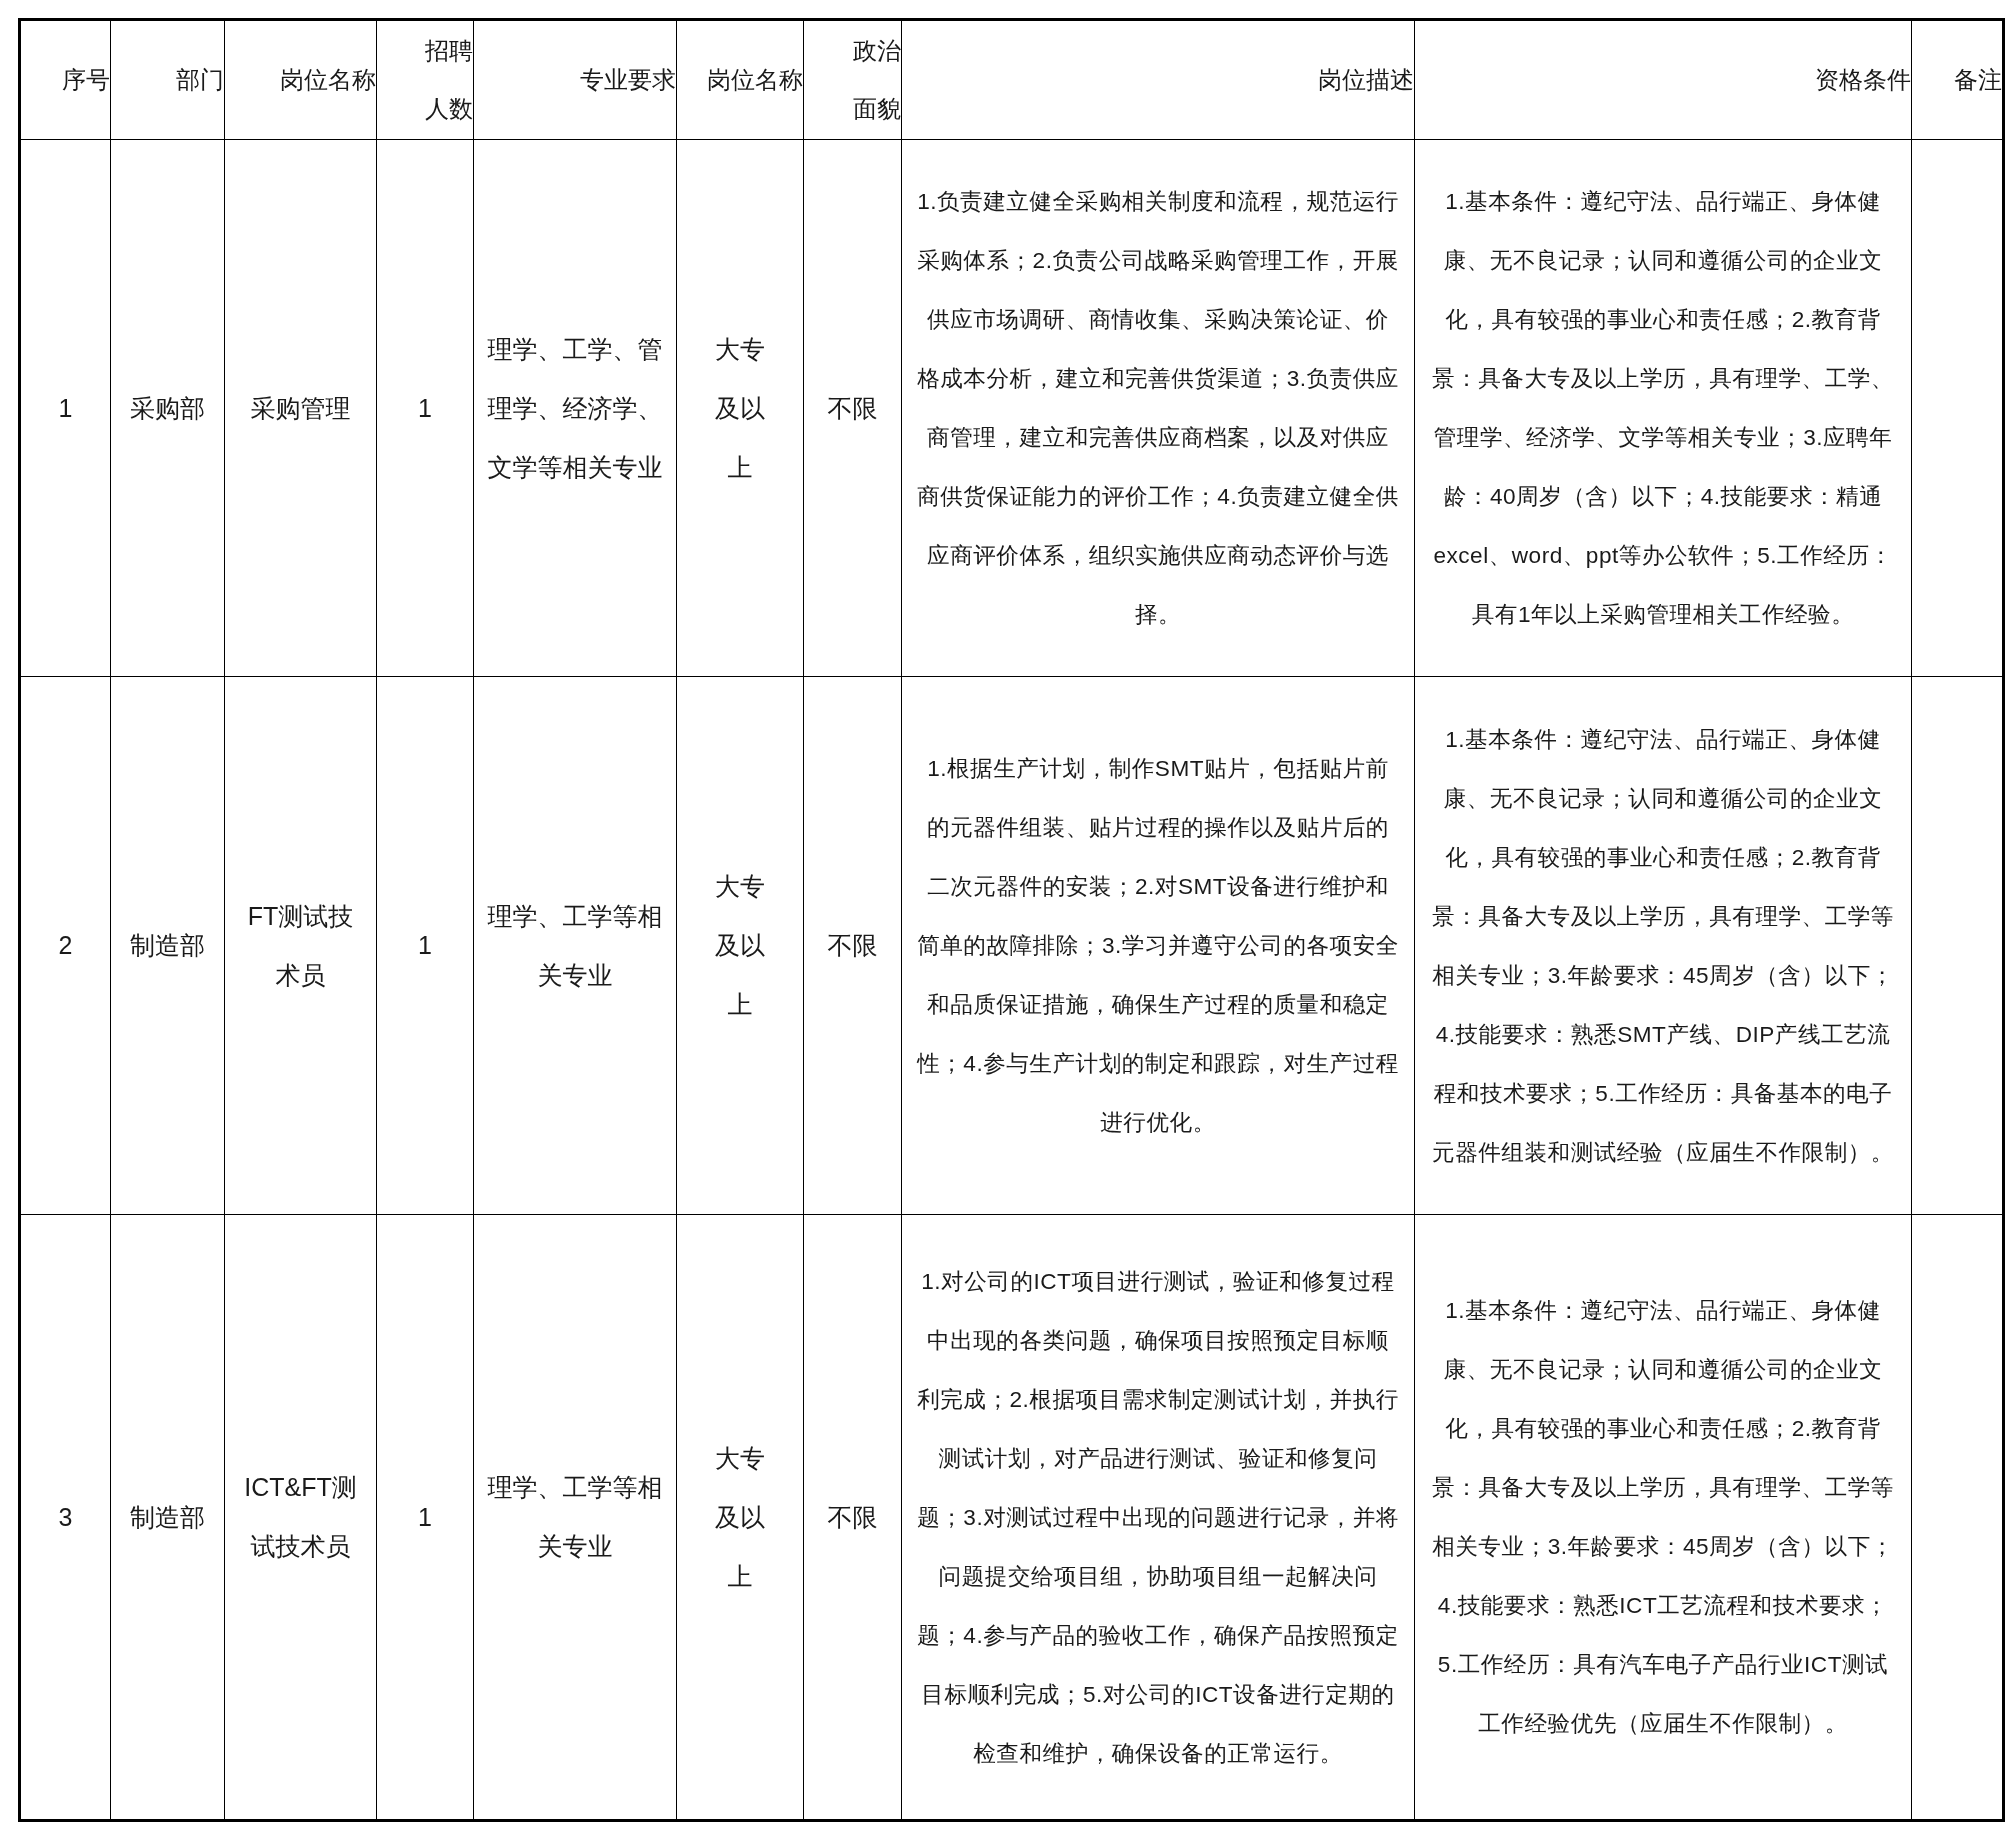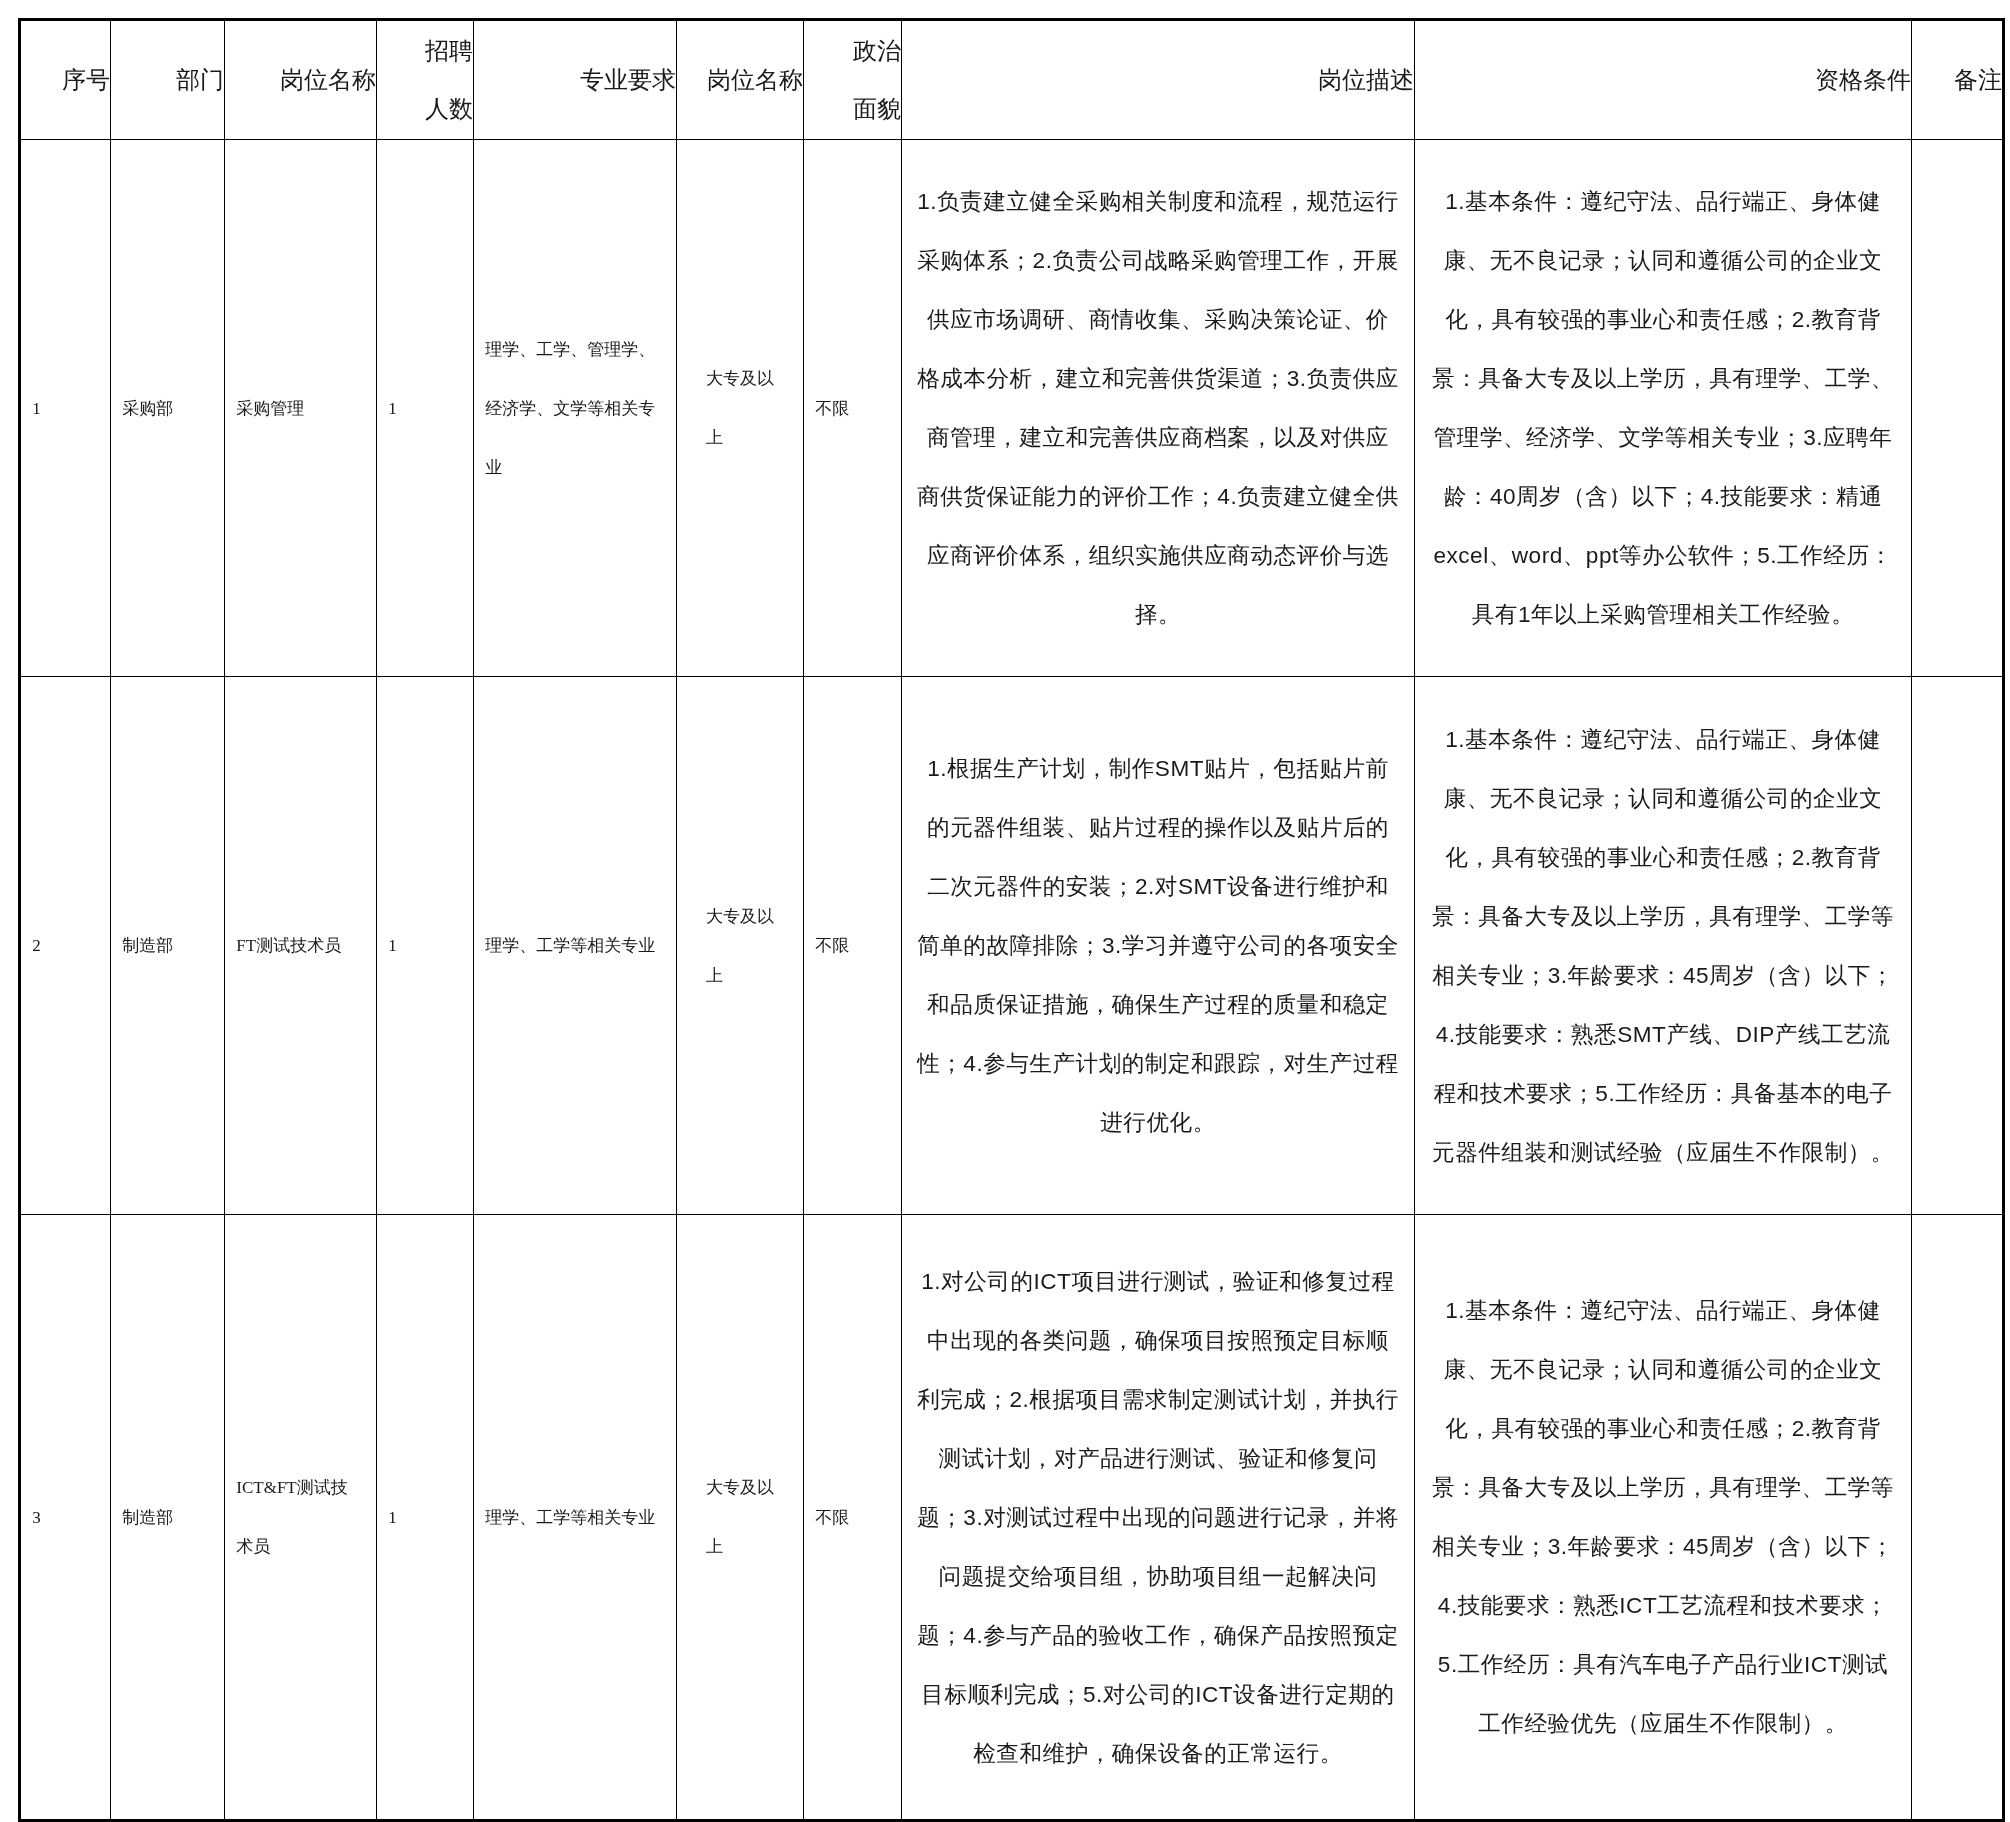--- a/index.html
+++ b/index.html
@@ -19,21 +19,21 @@
   }
   thead th {
     height:118px;
     font-family:"Liberation Serif","DejaVu Serif",serif;
     font-weight:normal;
     font-size:24px;
     line-height:58px;
     text-align:right;
     border-bottom:3.2px solid #000;
   }
-  tbody td.c { text-align:left; font-size:17px; line-height:59px; padding:0 11.3px;font-family:Liberation Serif, serif; }
+  tbody td.c { text-align:center; font-size:25px; line-height:59px; padding:0 11.3px; }
   tbody td.t { text-align:center; font-size:22.6px; line-height:59px; padding:0 14.5px 0 14.5px; letter-spacing:0.5px; }
   tr.r1 { height:537px; }
   tr.r2 { height:538px; }
   tr.r3 { height:606px; }
 </style>
 </head>
 <body>
 
 <table class="jobs">
   <colgroup>

